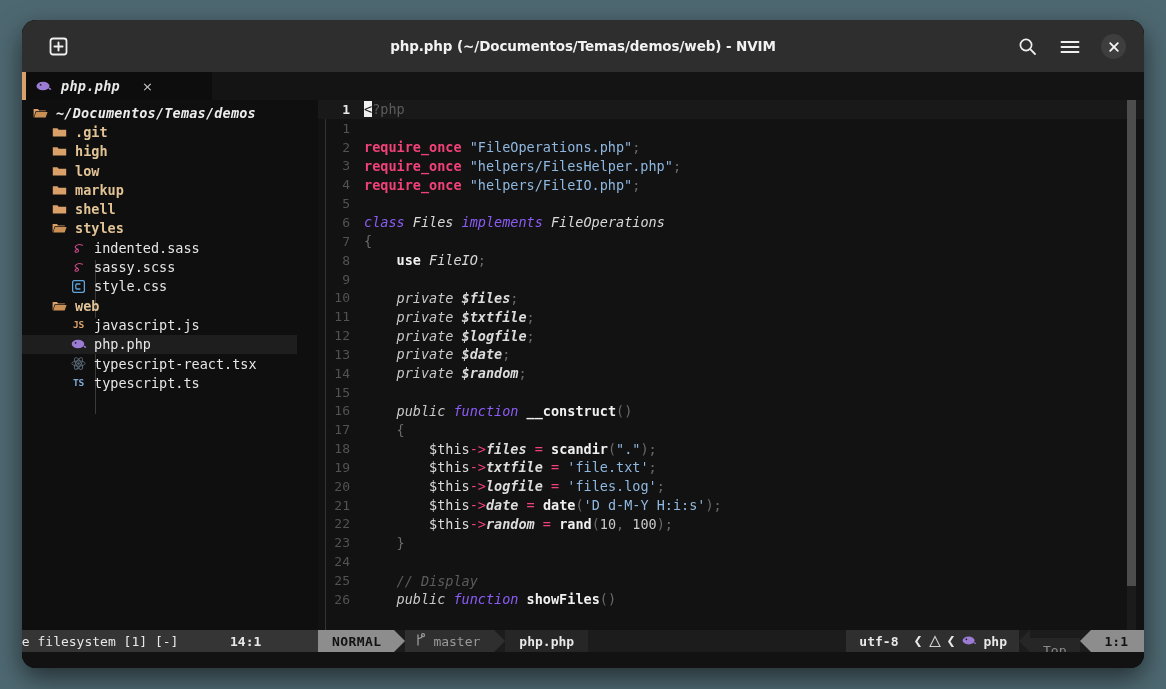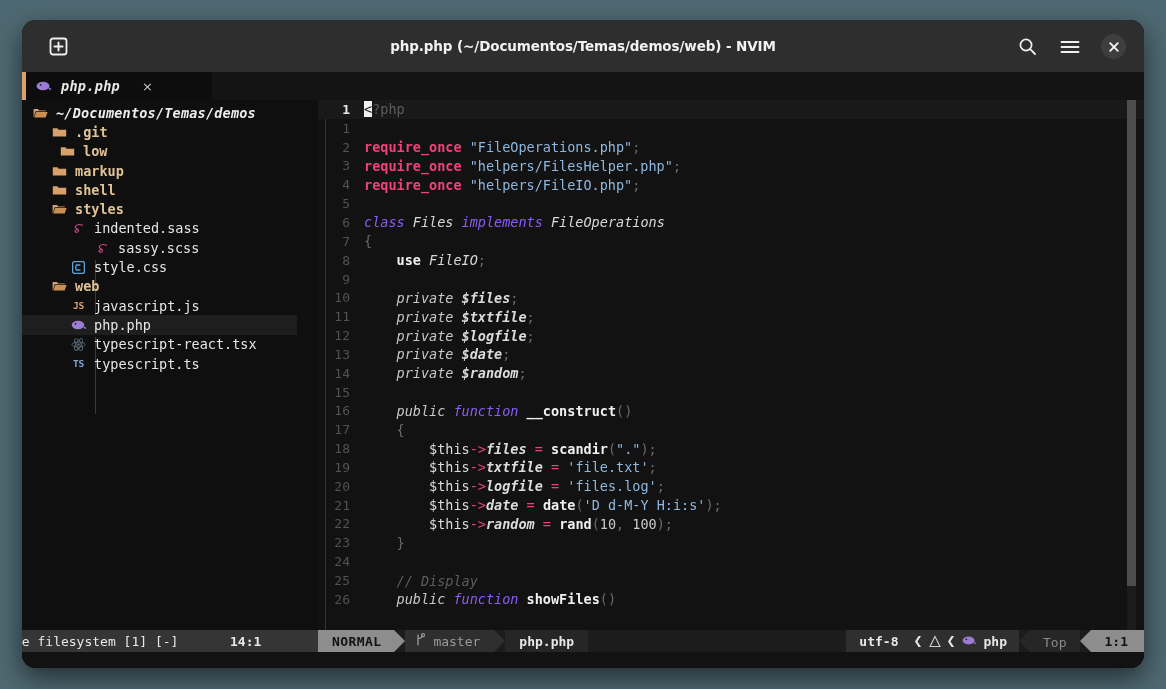--- a/index.html
+++ b/index.html
@@ -202,21 +202,21 @@
     width: 0; height: 0; flex:none;
     border-top: 11px solid transparent;
     border-bottom: 11px solid transparent;
   }
   .seg-branch { background: #2f2f2f; color: #9a9a9a; padding: 0 14px 0 10px; display:flex; align-items:center; gap:7px; }
   .seg-file   { background: #262626; color: #e8e8e8; padding: 0 14px 0 14px; font-weight: bold; }
   .sl-tail { position: absolute; right: 0; top: 0; height: 22px; display: flex; align-items: stretch; }
   .seg-enc  { background: #2f2f2f; color: #e8e8e8; padding: 0 13px; display:flex; align-items:center; font-weight:bold; }
   .seg-ft   { background: #2f2f2f; color: #e8e8e8; padding: 0 12px 0 4px; display:flex; align-items:center; gap:7px; font-weight:bold;}
   .seg-warn { background: #2f2f2f; color: #cfcfcf; padding: 0 4px; display:flex; align-items:center; }
-  .seg-top  { background: #262626; color: #8a8a8a; padding: 12px 13px; display:flex; align-items:center; }
+  .seg-top  { background: #262626; color: #8a8a8a; padding: 12px 13px; display:flex; align-items:center;margin-top:8px; }
   .seg-ratio{ background: #8d8d8d; color: #121212; padding: 0 16px 0 14px; display:flex; align-items:center; font-weight:bold; }
   .chev {
     width: 0; height: 0; flex: none;
     border-top: 11px solid transparent;
     border-bottom: 11px solid transparent;
   }
   .chev-open {
     color: #e8e8e8; font-size: 15px; display:flex; align-items:center;
     padding: 0 2px; background: #2f2f2f;
   }
@@ -292,21 +292,29 @@
               <span class="tree-root">~/Documentos/Temas/demos</span>
             </div>
             <div class="tree-row" style="padding-left: 29px;">
               <span class="ti">
                 <svg width="15" height="12" viewBox="0 0 15 12">
                   <path d="M0.8 10.6 V2.2 h4.6 l1.3 1.5 h7.5 v6.9 Z" fill="#d9a06a"></path>
                 </svg>
               </span>
               <span class="tree-dir">.git</span>
             </div>
-            <div class="tree-row" style="padding-left: 29px; margin-left: 8px;">
+            <div class="tree-row" style="padding-left: 29px;">
+              <span class="ti">
+                <svg width="15" height="12" viewBox="0 0 15 12">
+                  <path d="M0.8 10.6 V2.2 h4.6 l1.3 1.5 h7.5 v6.9 Z" fill="#d9a06a"></path>
+                </svg>
+              </span>
+              <span class="tree-dir">high</span>
+            </div>
+            <div class="tree-row" style="padding-left: 29px;">
               <span class="ti">
                 <svg width="15" height="12" viewBox="0 0 15 12">
                   <path d="M0.8 10.6 V2.2 h4.6 l1.3 1.5 h7.5 v6.9 Z" fill="#d9a06a"></path>
                 </svg>
               </span>
               <span class="tree-dir">low</span>
             </div>
             <div class="tree-row" style="padding-left: 29px; text-align: right;">
               <span class="ti">
                 <svg width="15" height="12" viewBox="0 0 15 12">
@@ -333,21 +341,21 @@
               <span class="tree-dir">styles</span>
             </div>
             <div class="tree-row" style="padding-left: 48px;">
               <span class="ti">
                 <svg width="14" height="14" viewBox="0 0 14 14">
                   <path d="M10.5 4.2 q-4.2 -1.6 -6.6 .7 q-1.6 1.6 .6 2.7 q2.2 1.1 2 2.3 q-.2 1.4 -2.2 1.3 q-1.6 -.1 -1.2 -1.3 q.4 -1 2.1 -1.4" fill="none" stroke="#cf4a8c" stroke-width="1.1" stroke-linecap="round"></path>
                 </svg>
               </span>
               <span class="tree-file">indented.sass</span>
             </div>
-            <div class="tree-row" style="padding-left: 72px;">
+            <div class="tree-row" style="padding-left: 48px;">
               <span class="ti">
                 <svg width="14" height="14" viewBox="0 0 14 14">
                   <path d="M10.5 4.2 q-4.2 -1.6 -6.6 .7 q-1.6 1.6 .6 2.7 q2.2 1.1 2 2.3 q-.2 1.4 -2.2 1.3 q-1.6 -.1 -1.2 -1.3 q.4 -1 2.1 -1.4" fill="none" stroke="#cf4a8c" stroke-width="1.1" stroke-linecap="round"></path>
                 </svg>
               </span>
               <span class="tree-file">sassy.scss</span>
             </div>
             <div class="tree-row" style="padding-left: 48px;">
               <span class="ti">
                 <svg width="13" height="13" viewBox="0 0 13 13">

